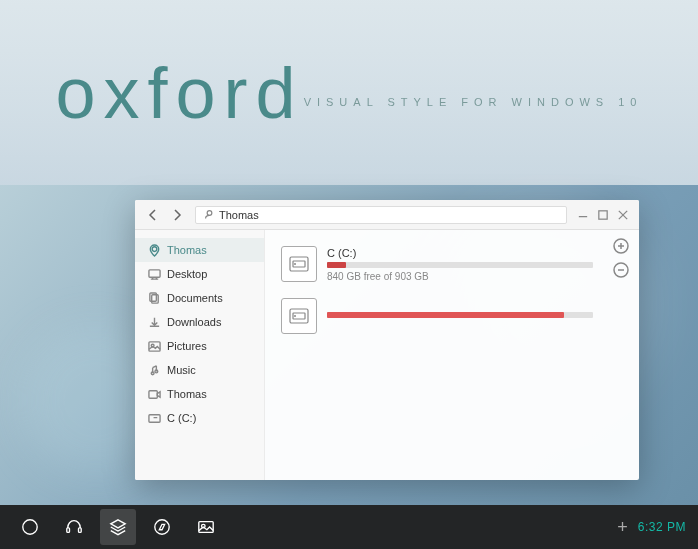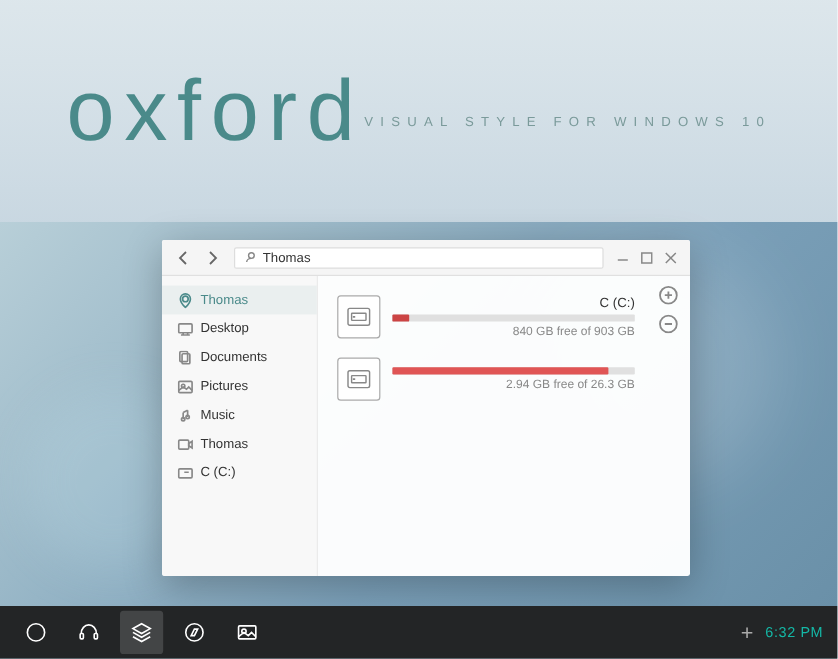--- a/index.html
+++ b/index.html
@@ -72,27 +72,26 @@
       background: rgba(200,230,240,0.2);
       bottom: 30px; left: 20px;
       filter: blur(20px);
     }
 
     
     .file-explorer {
       position: absolute;
       top: 15px;
       left: 135px;
-      width: 440px;
+      width: 504px;
       height: 280px;
       background: rgba(255,255,255,0.97);
       border-radius: 2px;
       box-shadow: 0 8px 32px rgba(0,0,0,0.25);
       overflow: hidden;
-      text-align: right;
     }
 
     
     .titlebar {
       display: flex;
       align-items: center;
       justify-content: space-between;
       padding: 0 8px;
       height: 30px;
       background: #f5f5f5;
@@ -426,20 +425,29 @@
         <div class="sidebar-item">
           <div class="sidebar-icon">
             <svg class="icon-svg" style="width:13px;height:13px" viewBox="0 0 14 14">
               <rect x="2" y="1" width="7" height="9" rx="1"></rect>
                 <rect x="4" y="3" width="7" height="9" rx="1"></rect>
             </svg>
           </div>
           <span>Documents</span>
         </div>
 
+        <div class="sidebar-item">
+          <div class="sidebar-icon">
+            <svg class="icon-svg" style="width:13px;height:13px" viewBox="0 0 14 14">
+              <path d="M7,2 L7,9 M4,7 L7,10 L10,7"></path>
+                <path d="M2,11 L12,11"></path>
+            </svg>
+          </div>
+          <span>Downloads</span>
+        </div>
 
         <div class="sidebar-item">
           <div class="sidebar-icon">
             <svg class="icon-svg" style="width:13px;height:13px" viewBox="0 0 14 14">
               <rect x="1" y="2" width="12" height="10" rx="1"></rect>
                 <circle cx="5" cy="6" r="1.5"></circle>
                 <path d="M1,10 L5,7 L8,9 L10,7 L13,10"></path>
             </svg>
           </div>
           <span>Pictures</span>
@@ -521,21 +529,20 @@
               <svg viewBox="0 0 22 22" style="width:22px;height:22px;stroke:#888;stroke-width:1.2;fill:none">
                 <rect x="2" y="4" width="18" height="14" rx="1.5"></rect>
                 <rect x="5" y="8" width="12" height="6" rx="0.5"></rect>
                 <line x1="6" y1="11" x2="8" y2="11" stroke-width="1.5"></line>
               </svg>
             </div>
             <div class="drive-info">
               <div class="drive-bar-bg">
                 <div class="drive-bar-fill r-drive"></div>
               </div>
-              <div class="drive-size">2.94 GB free of 26.3 GB</div>
             </div>
           </div>
 
         </div>
       </div>
     </div>
   </div>
 
 </div>
 

